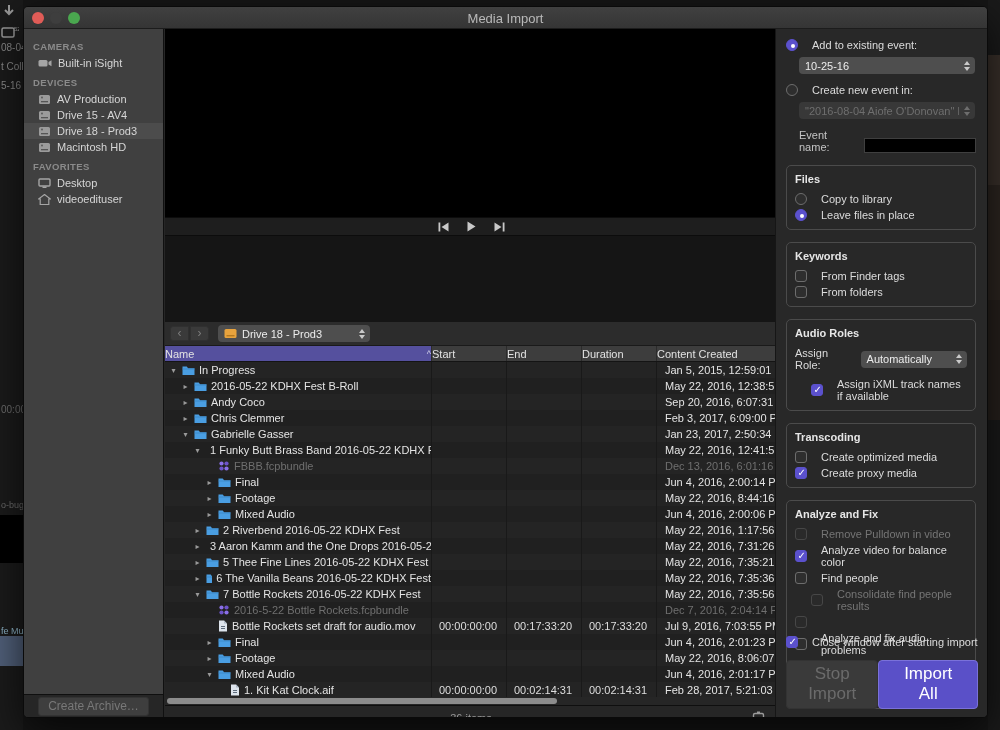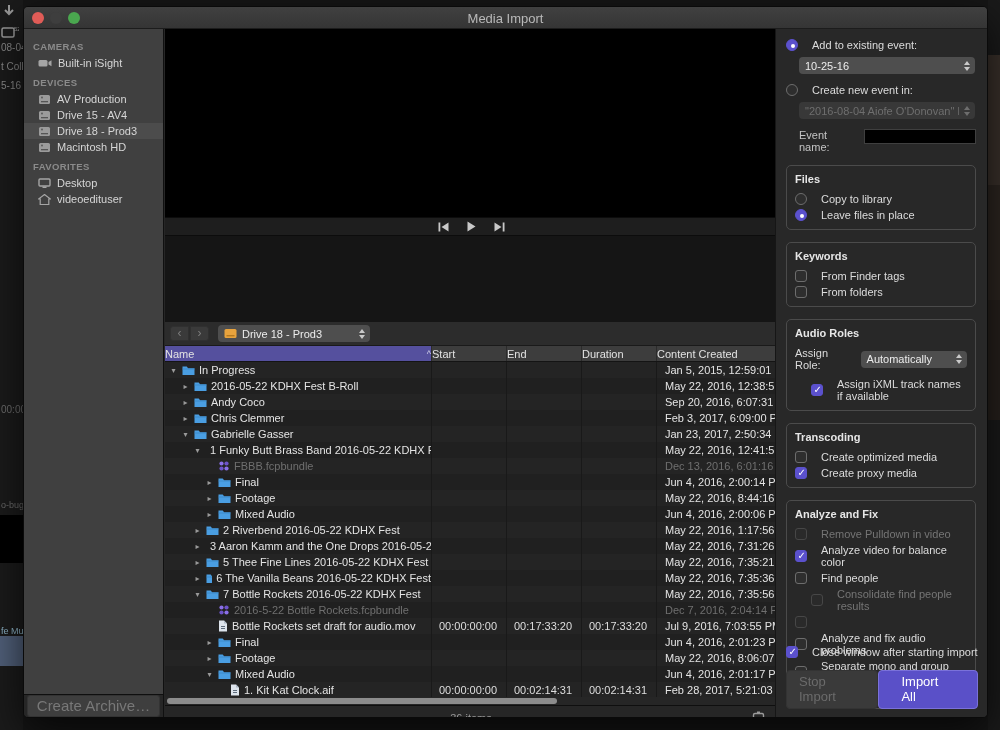--- a/index.html
+++ b/index.html
@@ -25,21 +25,21 @@
   .tl.green { left:44px; background:#4aa74f; }
   #win-title { position:absolute; top:4px; left:0; width:100%; text-align:center; color:#b9b9b9; font-size:13px; }
 
   
   #sidebar { position:absolute; left:0; top:22px; width:140px; height:672px; background:#404040; border-right:1px solid #101010; color:#d6d6d6; font-size:11px; padding-top:6px; }
   .sb-heading { color:#8b8b8b; font-size:9.5px; font-weight:bold; letter-spacing:.4px; padding:6px 0 3px 9px; }
   .sb-item { display:flex; align-items:center; height:16px; padding-left:14px; gap:6px; white-space:nowrap; }
   .sb-item.sel { background:#4c4c4c; }
   .sb-item svg { flex:0 0 auto; }
   #create-archive-bar { position:absolute; left:0; bottom:0; width:140px; height:23px; background:#262626; border-top:1px solid #0f0f0f; border-right:1px solid #101010; display:flex; align-items:center; justify-content:center; }
-  #create-archive-btn { background:#3e3e3e; border:1px solid #333; border-radius:3px; color:#787878; font-size:15px; padding:1px 9px 2px; }
+  #create-archive-btn { background:#3e3e3e; border:1px solid #333; border-radius:3px; color:#787878; font-size:12px; padding:1px 9px 2px; }
 
   
   #center { position:absolute; left:141px; top:22px; width:612px; height:690px; }
   #preview { position:absolute; left:0; top:0; width:100%; height:188px; background:#000; }
   #transport { position:absolute; left:0; top:188px; width:100%; height:19px; background:#1e1e1e; border-top:1px solid #0c0c0c; border-bottom:1px solid #0c0c0c; display:flex; align-items:center; justify-content:center; gap:18px; }
   .tbtn { display:flex; align-items:center; }
   #filmstrip { position:absolute; left:0; top:207px; width:100%; height:86px; background:#151515; }
   #pathbar { position:absolute; left:0; top:293px; width:100%; height:24px; background:#2c2c2c; border-bottom:1px solid #1a1a1a; display:flex; align-items:center; padding-left:5px; gap:9px; }
   .navbtns { display:flex; gap:1px; }
   .navbtn { width:19px; height:15px; background:#3a3a3a; border:1px solid #303030; color:#7d7d7d; font-size:12px; line-height:12px; text-align:center; }
@@ -81,32 +81,32 @@
   .rb.sel { background:#5b51cd; border-color:#5b51cd; }
   .rb.sel::after { content:""; position:absolute; left:3.5px; top:3.5px; width:4px; height:4px; border-radius:50%; background:#fff; }
   .cb { width:12px; height:12px; border-radius:3px; background:#2e2e2e; border:1px solid #6d6d6d; flex:0 0 12px; position:relative; }
   .cb.checked { background:#5b51cd; border-color:#5b51cd; }
   .cb.checked::after { content:"✓"; position:absolute; left:1.5px; top:-1px; color:#fff; font-size:10px; font-weight:bold; }
   .cb.disabled { border-color:#474747; background:#2a2a2a; }
   .opt-label.disabled { color:#757575; }
   #dest-popup { width:176px; margin:0 0 10px 13px; }
   #dest-popup-disabled { width:176px; margin:0 0 10px 13px; background:#383838; color:#6e6e6e; }
   #dest-popup-disabled .stepper .up { border-bottom-color:#6e6e6e; } #dest-popup-disabled .stepper .dn { border-top-color:#6e6e6e; }
-  #eventname-row { display:flex; align-items:flex-start; gap:6px; margin:0 0 12px 13px; }
+  #eventname-row { display:flex; align-items:flex-end; gap:6px; margin:0 0 12px 13px; }
   #eventname-input { width:118px; height:15px; background:#000; border:1px solid #3f3f3f; }
   .groupbox { border:1px solid #4b4b4b; border-radius:5px; padding:7px 8px 8px; margin-bottom:12px; }
   .groupbox .gtitle { font-weight:bold; color:#e6e6e6; margin-bottom:8px; }
   .groupbox .prow { margin-bottom:4px; }
   .groupbox .prow:last-child { margin-bottom:0; }
   .indent1 { margin-left:16px; }
   #assign-row { display:flex; align-items:center; gap:6px; margin-bottom:7px; }
   #assign-popup { width:110px; }
   #panel-bottom { position:absolute; left:10px; bottom:10px; width:192px; }
   #panel-btns { display:flex; justify-content:space-between; margin-top:12px; }
-  .pbtn { border-radius:4px; font-size:13px; padding:3px 12px 4px; text-align:left; }
+  .pbtn { border-radius:4px; font-size:17px; padding:3px 12px 4px; text-align:center; }
   #stop-btn { background:#3a3a3a; color:#6b6b6b; border:1px solid #333; }
   #import-btn { background:#5a50c8; color:#fff; border:1px solid #7a71da; padding-left:22px; padding-right:22px; }
 </style>
 </head>
 <body>
 
 <div id="stage">
 
   <div class="bg-left">
     <div class="frag" style="top:42px">08-04</div>

